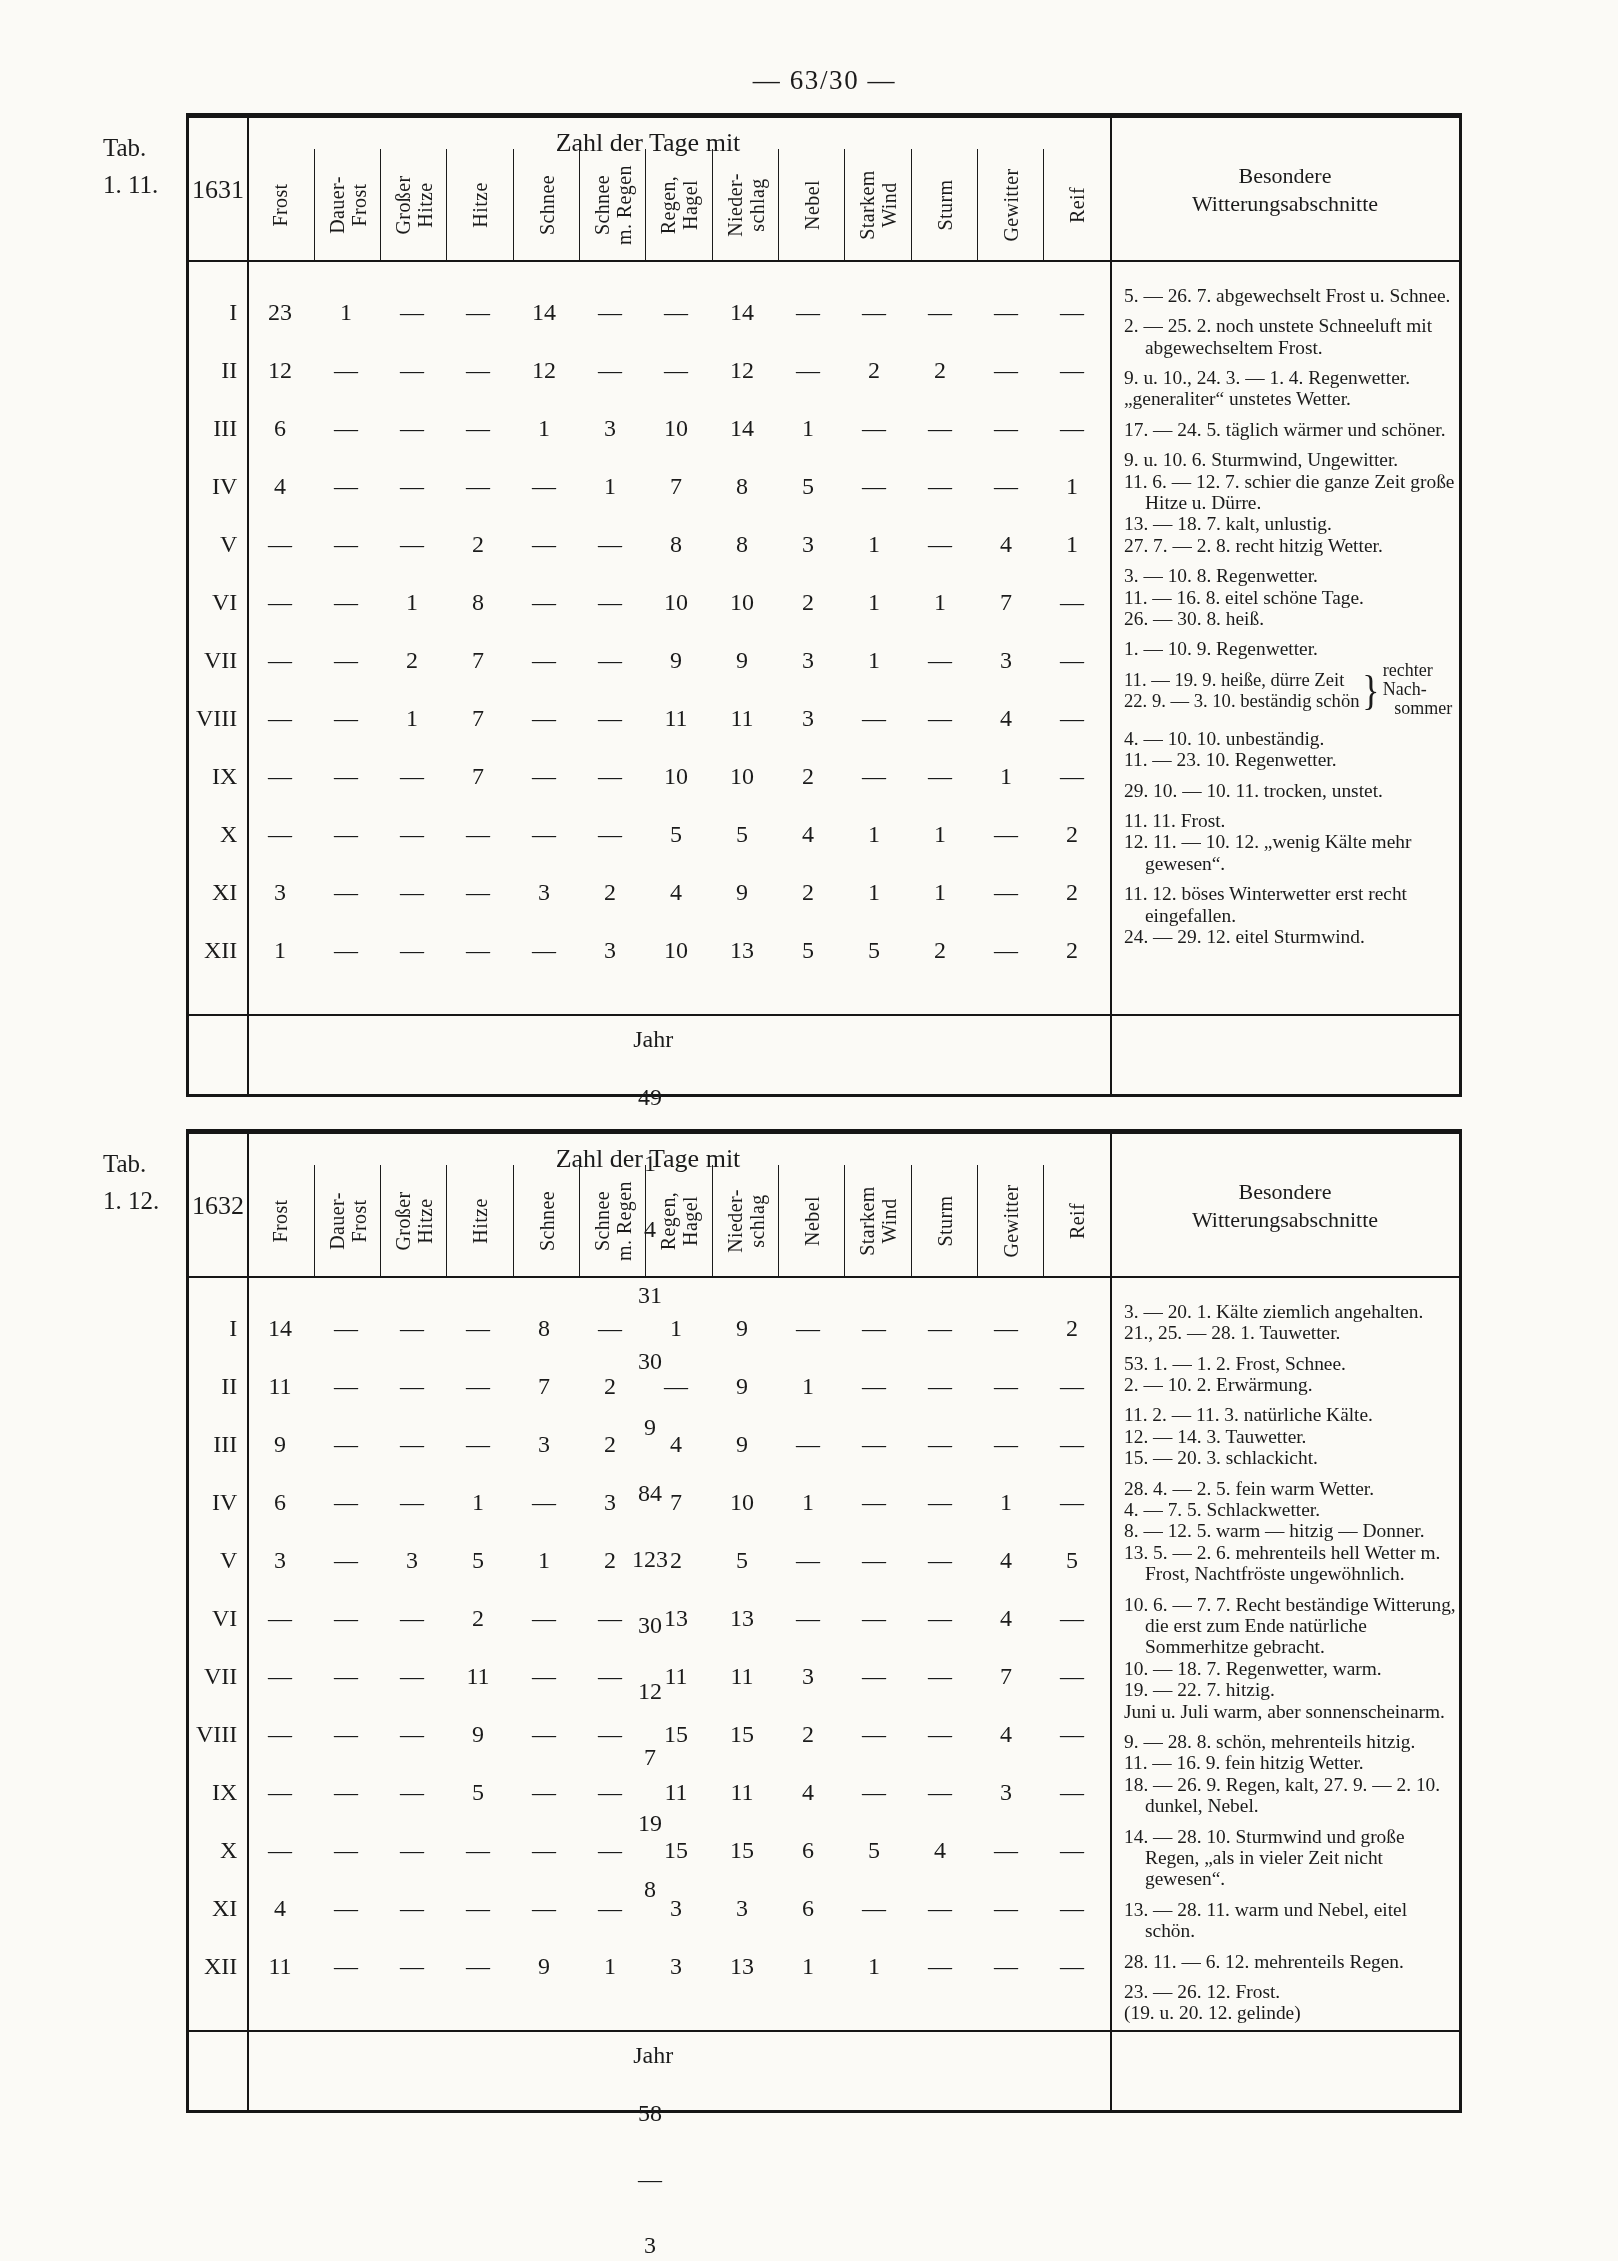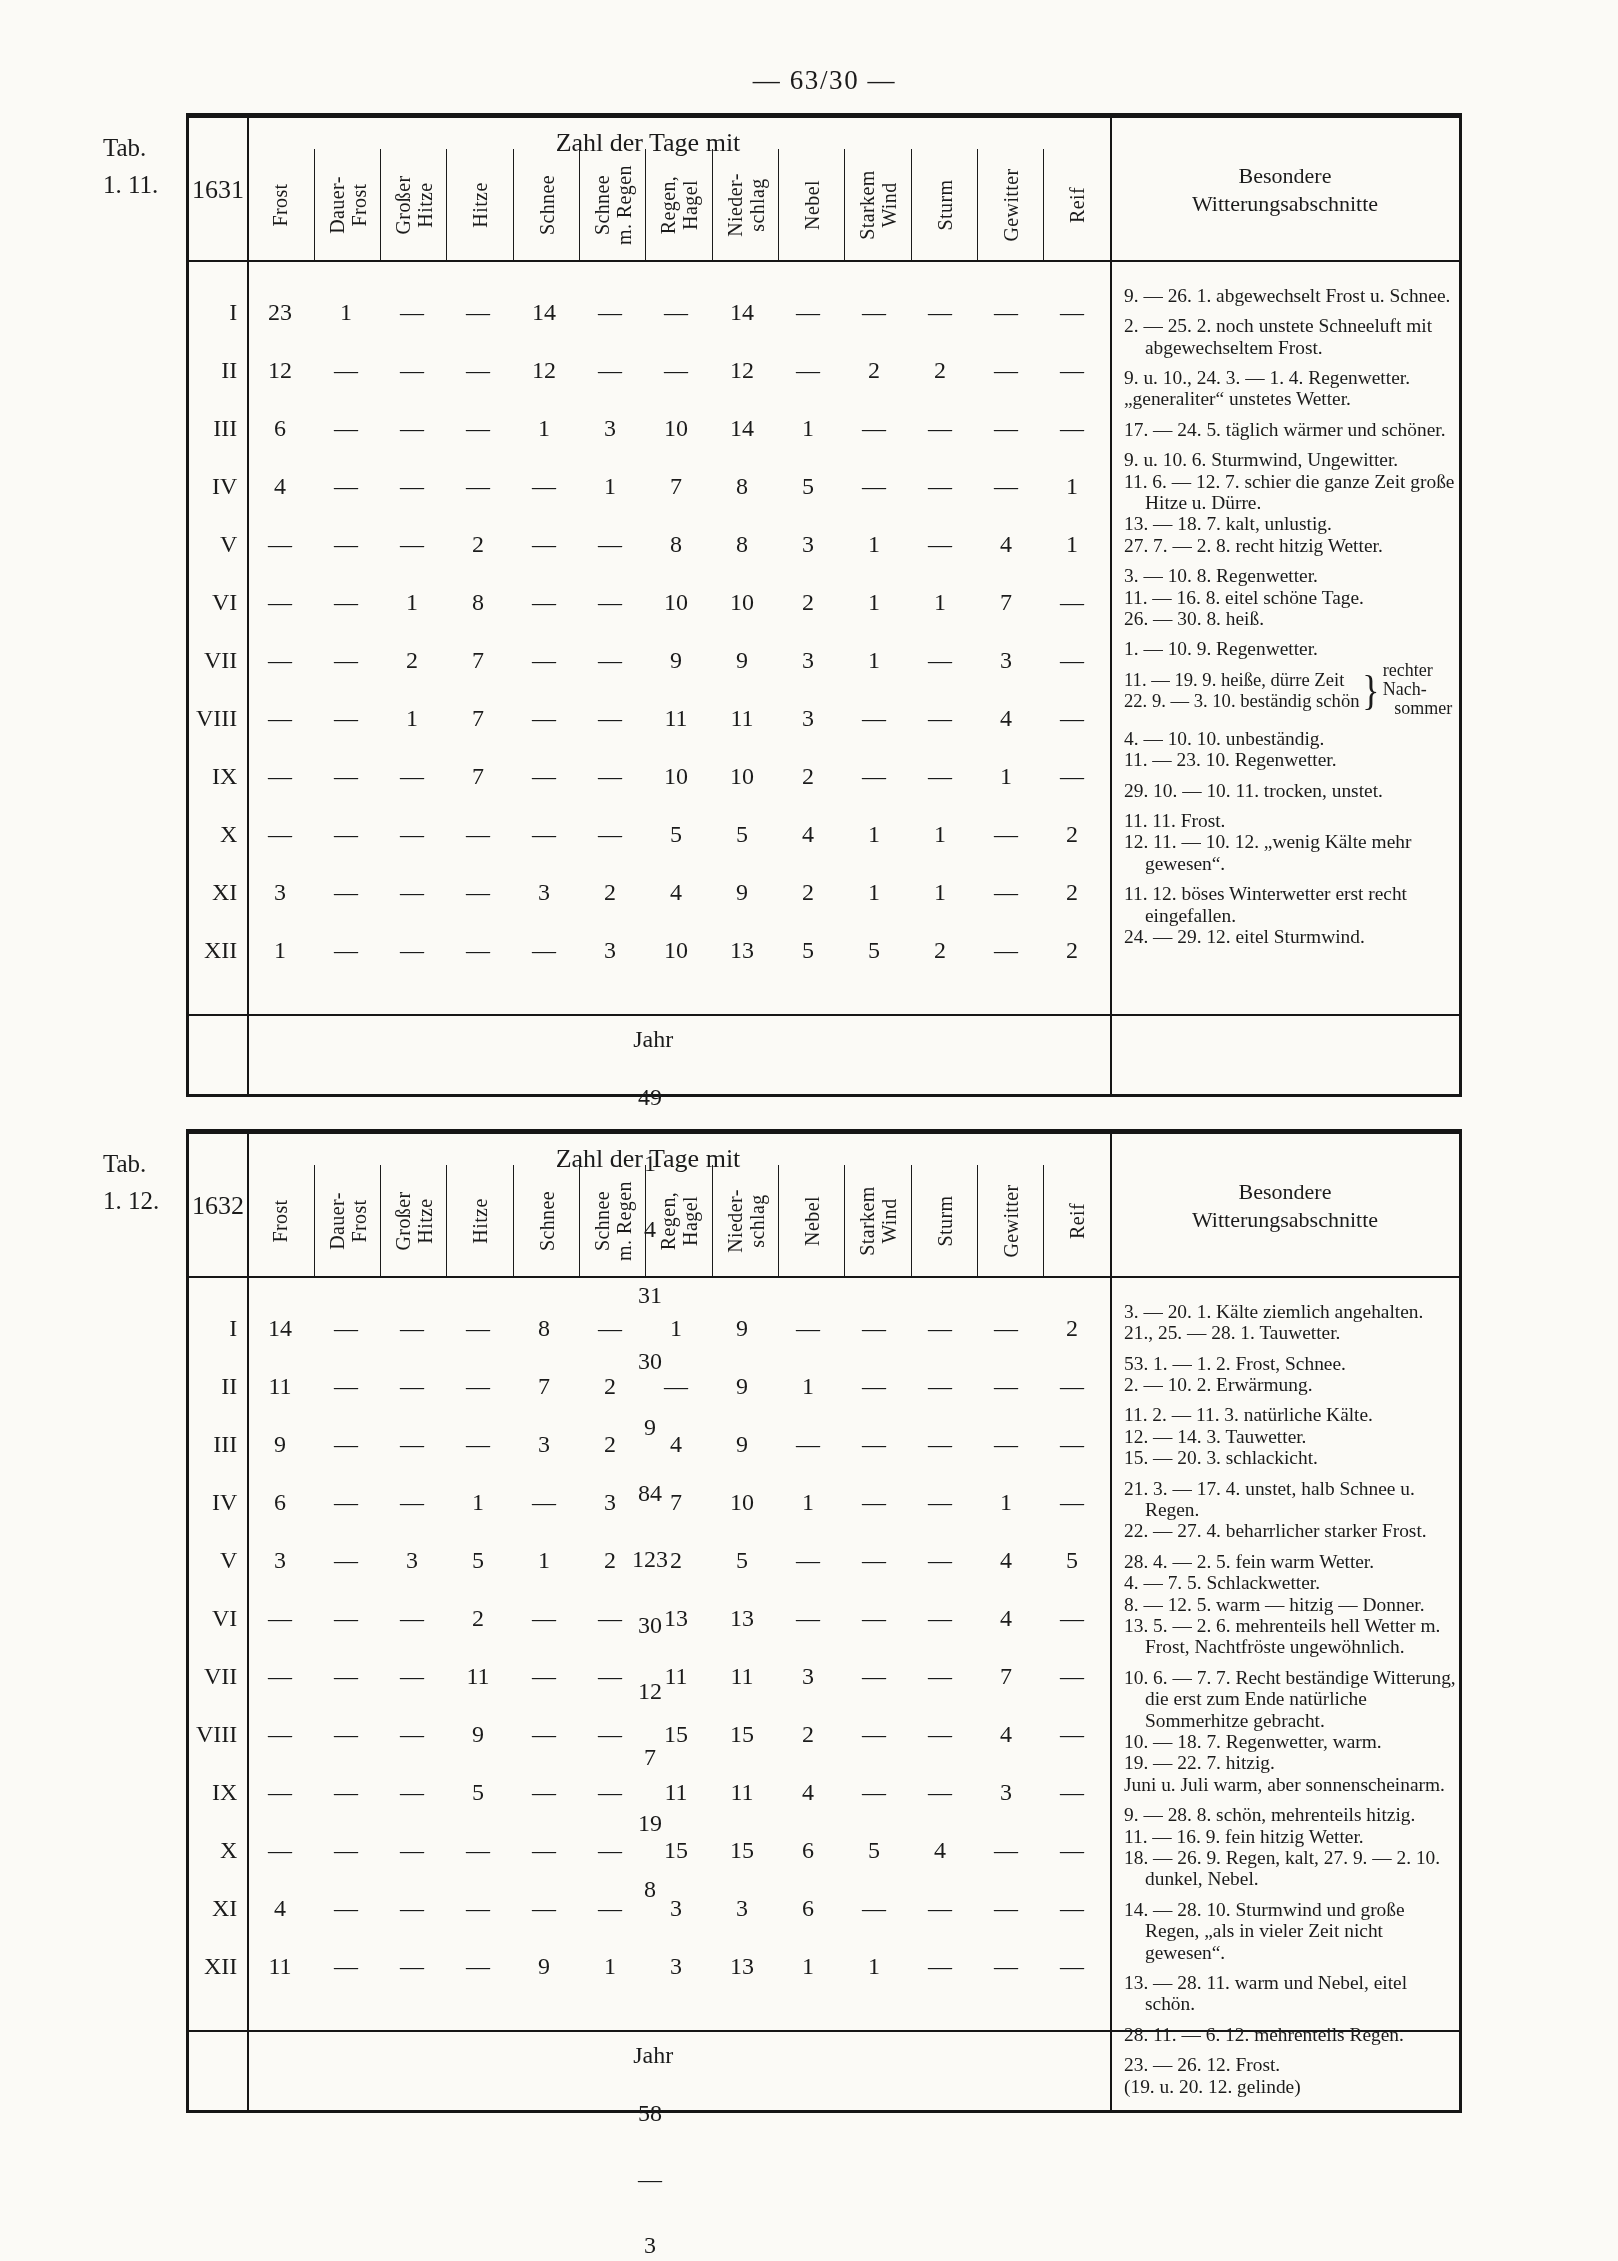--- a/index.html
+++ b/index.html
@@ -334,21 +334,21 @@
             <div class="vcell">84</div>
             <div class="vcell">123</div>
             <div class="vcell">30</div>
             <div class="vcell">12</div>
             <div class="vcell">7</div>
             <div class="vcell">19</div>
             <div class="vcell">8</div>
           </div>
           <div class="notes-block">
             <div class="note-group">
-              <div class="note-entry">9. — 26. 1. abgewechselt Frost u. Schnee.</div>
+              <div class="note-entry">5. — 26. 7. abgewechselt Frost u. Schnee.</div>
             </div>
             <div class="note-group">
               <div class="note-entry">2. — 25. 2. noch unstete Schneeluft mit abgewechseltem Frost.</div>
             </div>
             <div class="note-group">
               <div class="note-entry">9. u. 10., 24. 3. — 1. 4. Regenwetter.</div>
               <div class="note-entry">„generaliter“ unstetes Wetter.</div>
             </div>
             <div class="note-group">
               <div class="note-entry">17. — 24. 5. täglich wärmer und schöner.</div>
@@ -660,24 +660,20 @@
             <div class="note-group">
               <div class="note-entry">53. 1. — 1. 2. Frost, Schnee.</div>
               <div class="note-entry">2. — 10. 2. Erwärmung.</div>
             </div>
             <div class="note-group">
               <div class="note-entry">11. 2. — 11. 3. natürliche Kälte.</div>
               <div class="note-entry">12. — 14. 3. Tauwetter.</div>
               <div class="note-entry">15. — 20. 3. schlackicht.</div>
             </div>
             <div class="note-group">
-              <div class="note-entry">21. 3. — 17. 4. unstet, halb Schnee u. Regen.</div>
-              <div class="note-entry">22. — 27. 4. beharrlicher starker Frost.</div>
-            </div>
-            <div class="note-group">
               <div class="note-entry">28. 4. — 2. 5. fein warm Wetter.</div>
               <div class="note-entry">4. — 7. 5. Schlackwetter.</div>
               <div class="note-entry">8. — 12. 5. warm — hitzig — Donner.</div>
               <div class="note-entry">13. 5. — 2. 6. mehrenteils hell Wetter m. Frost, Nachtfröste ungewöhnlich.</div>
             </div>
             <div class="note-group">
               <div class="note-entry">10. 6. — 7. 7. Recht beständige Witterung, die erst zum Ende natürliche Sommerhitze gebracht.</div>
               <div class="note-entry">10. — 18. 7. Regenwetter, warm.</div>
               <div class="note-entry">19. — 22. 7. hitzig.</div>
               <div class="note-entry">Juni u. Juli warm, aber sonnenscheinarm.</div>

